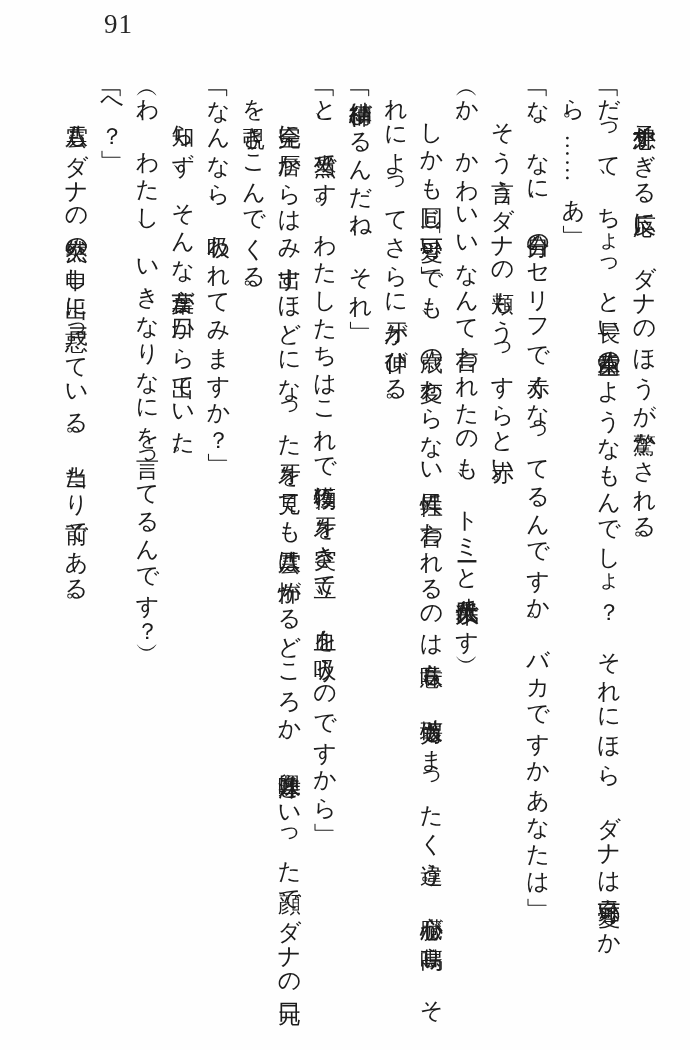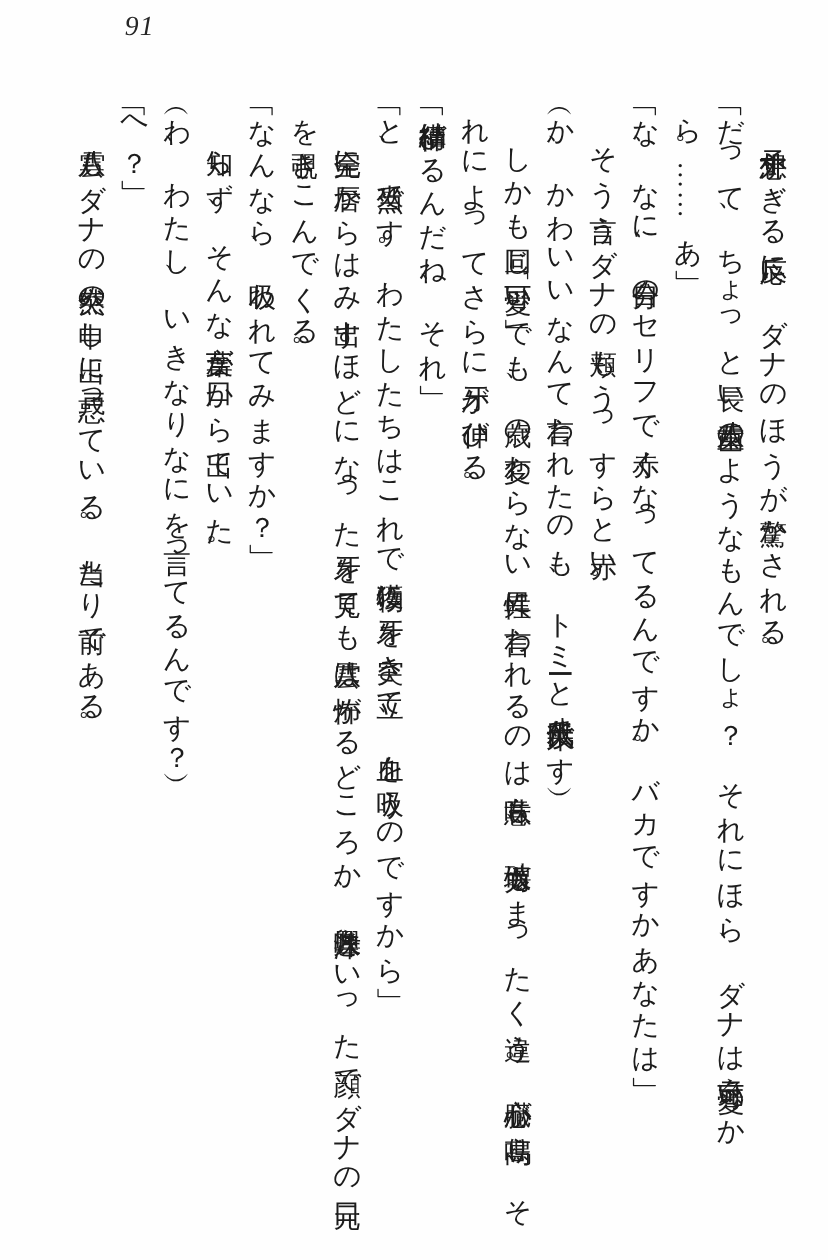--- a/index.html
+++ b/index.html
@@ -16,22 +16,21 @@
   .book-page {
     position: absolute;
     inset: 0;
     background: #fefefe;
   }
   .page-number {
     position: absolute;
     left: 104px;
     top: 9px;
     font-family: "Liberation Serif", "DejaVu Serif", serif;
-    font-style: italic;
-    font-size: 23px;
+    font-size: 27px;
     color: #262626;
     letter-spacing: 1px;
   }
   .text-block {
     position: absolute;
     top: 82px;
     right: 28px;
     height: 933px;
     writing-mode: vertical-rl;
     text-orientation: mixed;

